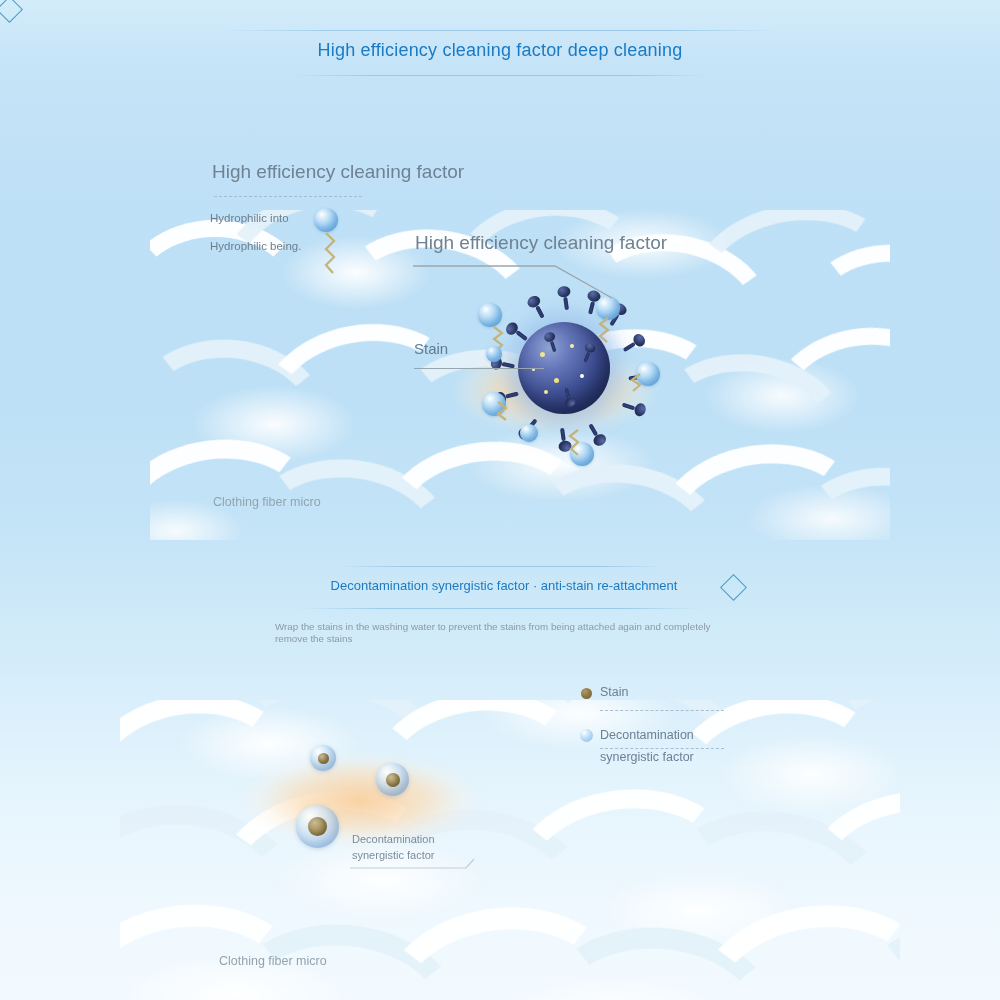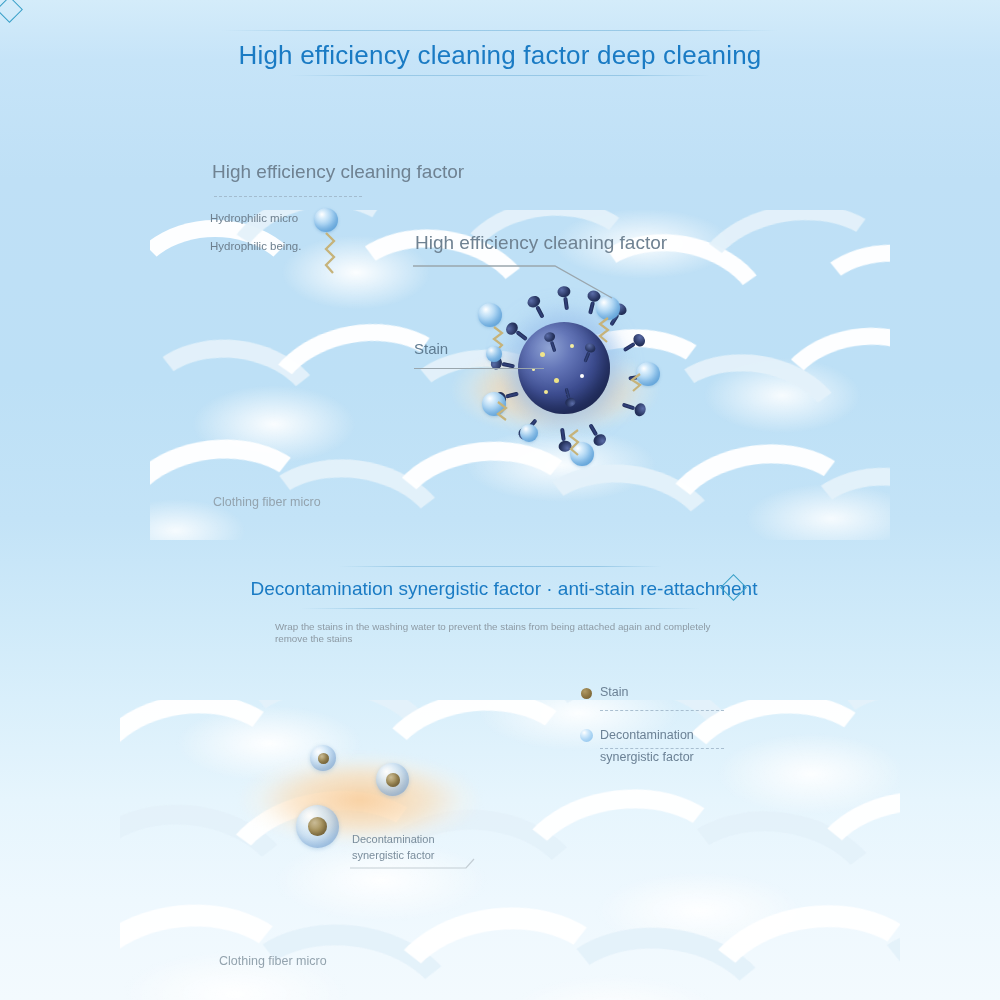--- a/index.html
+++ b/index.html
@@ -24,21 +24,21 @@
 
   .hdr-rule {
     position:absolute; height:1px;
     background:linear-gradient(90deg, rgba(130,190,225,0) 0%, rgba(118,180,218,.55) 20%, rgba(118,180,218,.6) 80%, rgba(130,190,225,0) 100%);
   }
   .rule-top1 { left:222px; top:30px; width:556px; }
   .rule-bot1 { left:290px; top:75px; width:420px; }
 
   .title1 {
     position:absolute; left:0; top:40px; width:1000px; text-align:center;
-    font-size:26px; color:#1a7bc4; letter-spacing:.2px;
+    font-size:18px; color:#1a7bc4; letter-spacing:.2px;
   }
   .sub1 {
     position:absolute; left:250px; top:85px; width:500px; text-align:center;
     font-size:10.5px; line-height:13px; color:#7c8a96;
   }
 
   
   .weave1 {
     position:absolute; left:150px; top:210px; width:740px; height:330px;
     overflow:hidden;
@@ -110,21 +110,21 @@
   .lbl { position:absolute; font-size:11.5px; color:#6d7f8e; white-space:nowrap; }
   .lbl.big { font-size:19px; color:#6f8292; }
   .lbl.stain { font-size:15px; color:#5f7c92; }
   .leader { position:absolute; background:#9aa6ad; height:1px; }
   .dashline {
     position:absolute; height:0; border-top:1.5px dashed #9fb6c9; opacity:.85;
   }
 
   .title2 {
     position:absolute; left:0; top:578px; width:1000px; text-align:center;
-    font-size:19px; color:#1a7bc4;padding-left:8px;
+    font-size:13px; color:#1a7bc4;padding-left:8px;
   }
   .dia {
     position:absolute; width:19px; height:19px; border:1.4px solid #39a0c8;
     transform:rotate(45deg);
   }
   .dia.r { left:724px; top:578px; }
   .sub2 {
     position:absolute; left:275px; top:621px; width:450px;
     font-size:9.8px; line-height:12px; color:#8d9aa4;
   }
@@ -319,21 +319,21 @@
     </div>
     <div class="mol" style="left:520px; top:424px;">
       <div class="head" style="width:18px;height:18px;"></div>
     </div>
     <div class="mol" style="left:486px; top:346px;">
       <div class="head" style="width:16px;height:16px;"></div>
     </div>
 
     <div class="lbl big" style="left:212px; top:161px;">High efficiency cleaning factor</div>
     <div class="dashline" style="left:214px; top:196px; width:148px;"></div>
-    <div class="lbl" style="left:210px; top:212px;">Hydrophilic micro</div>
+    <div class="lbl" style="left:210px; top:212px;">Hydrophilic into</div>
     <div class="lbl" style="left:210px; top:240px;">Hydrophilic being.</div>
     <div class="mol" style="left:314px; top:208px;">
       <div class="head"></div>
       <svg class="zig" width="26" height="46" style="margin-left:2px;margin-top:-1px;">
         <polyline points="10,2 18,10 10,18 18,26 10,34 17,42" fill="none" stroke="#c6b37a" stroke-width="2.3"></polyline>
       </svg>
     </div>
 
     <div class="lbl big" style="left:415px; top:232px;">High efficiency cleaning factor</div>
     <svg style="position:absolute; left:410px; top:258px;" width="210" height="45">

